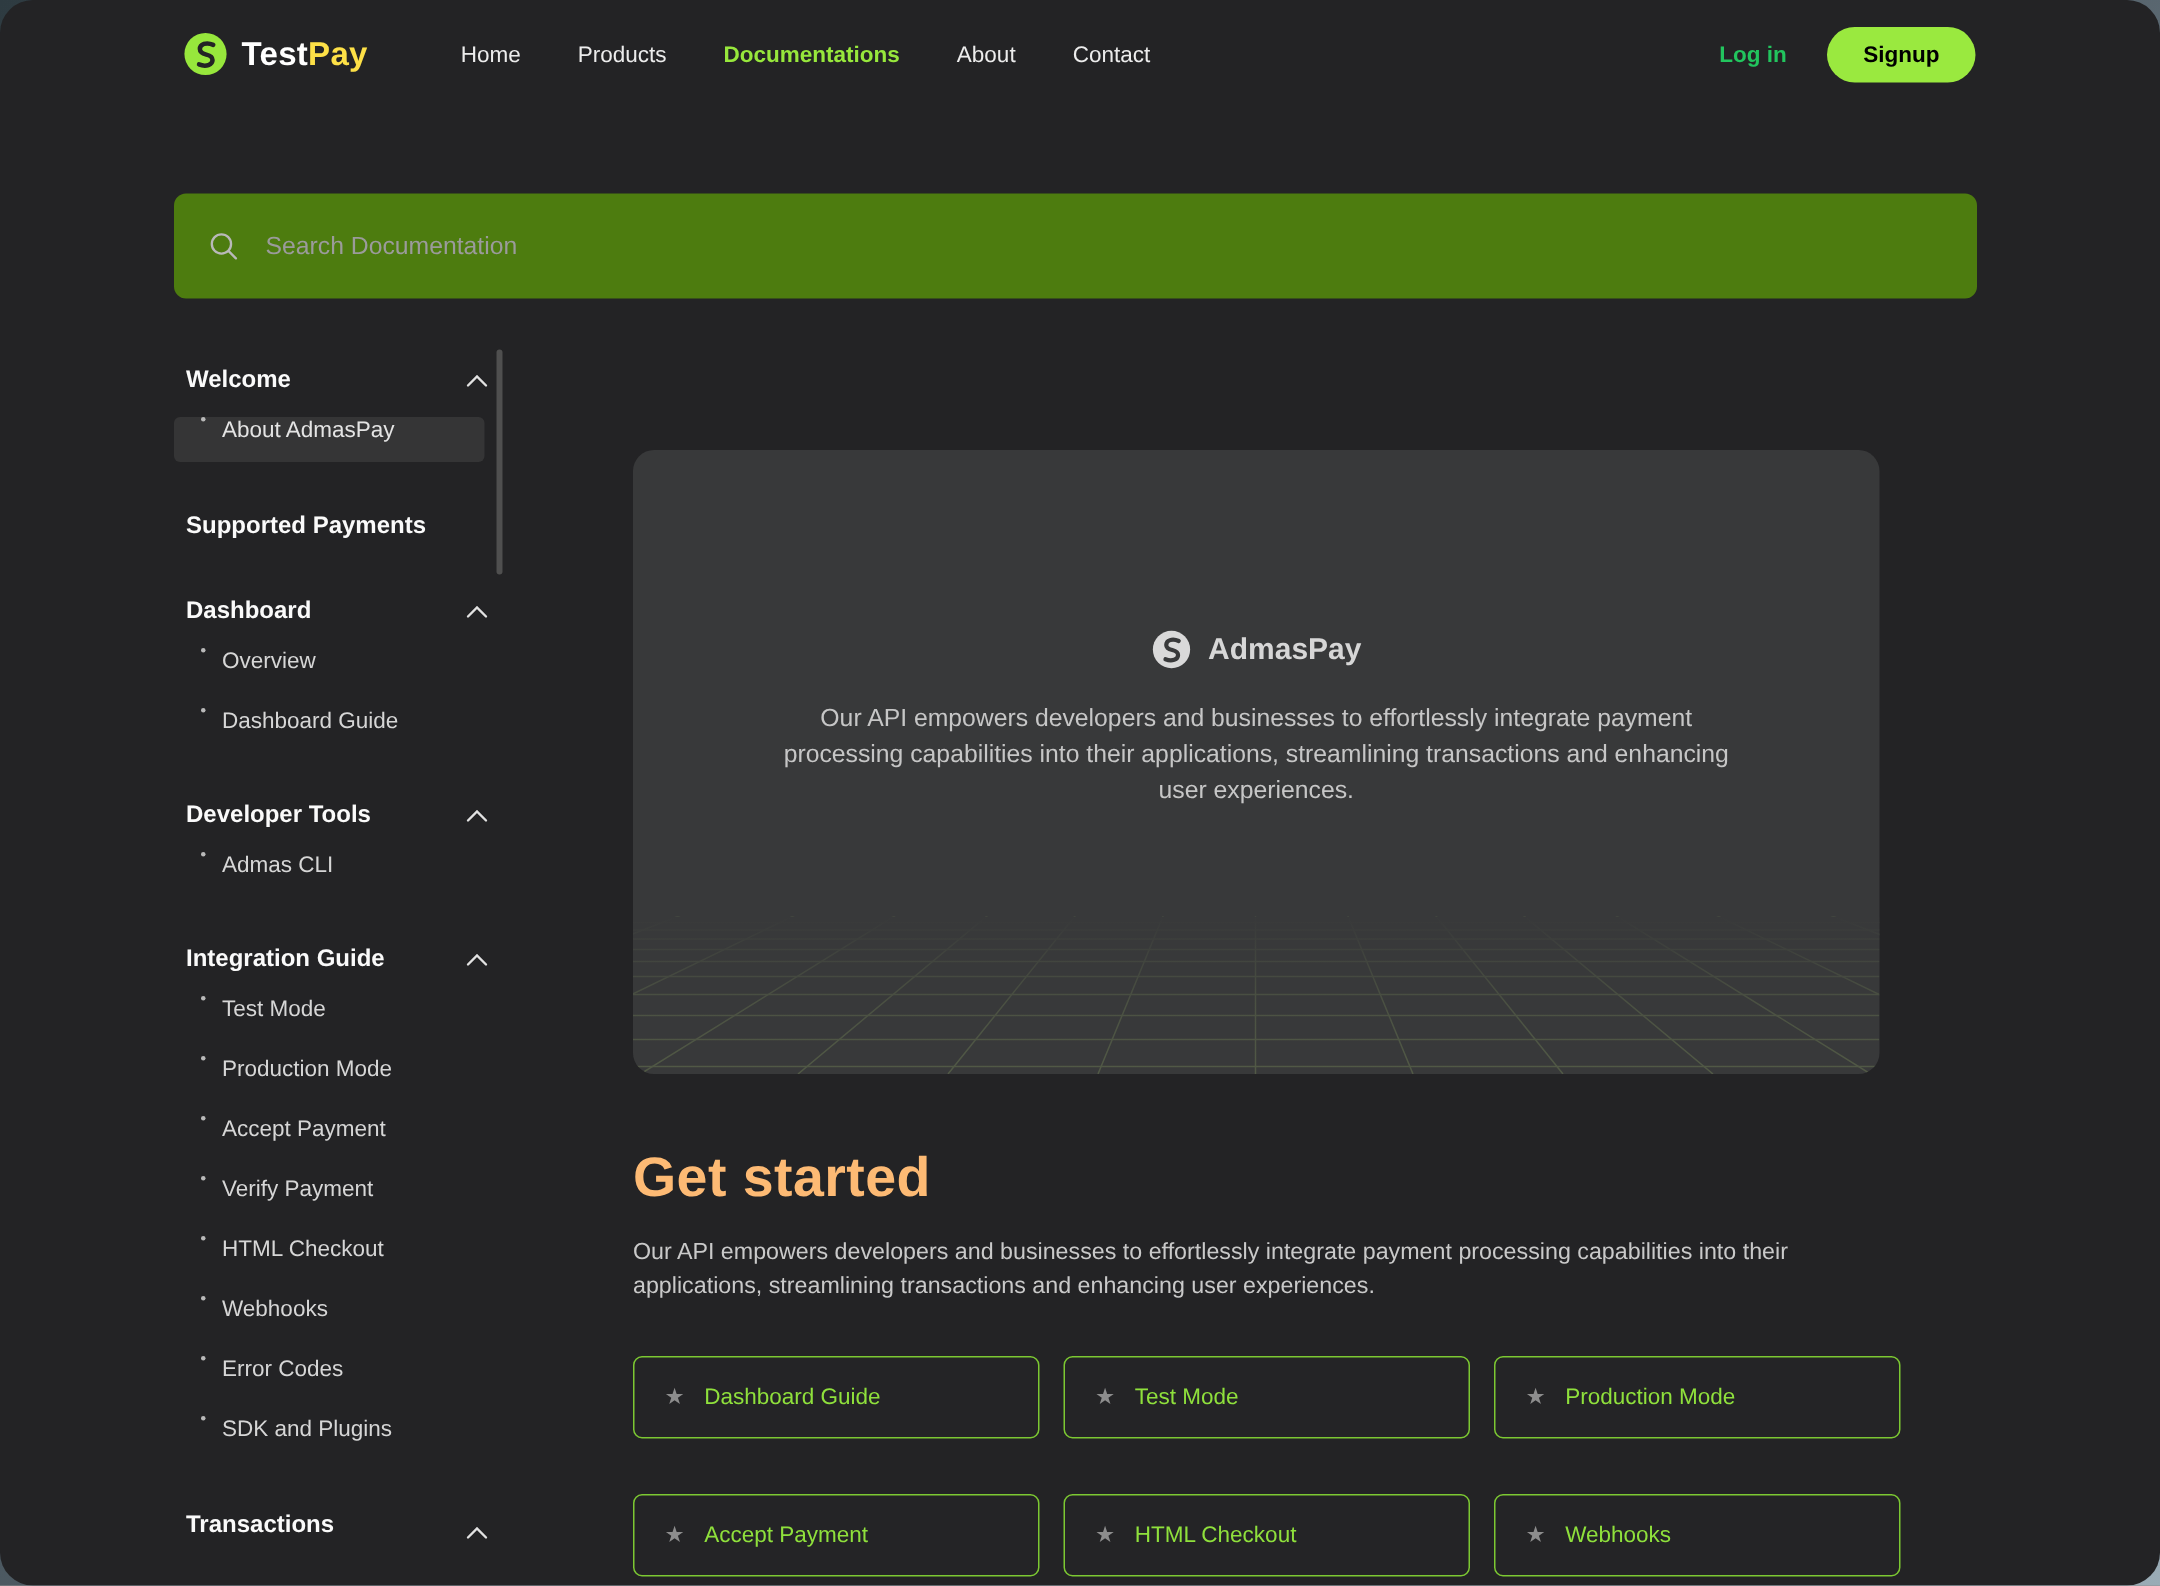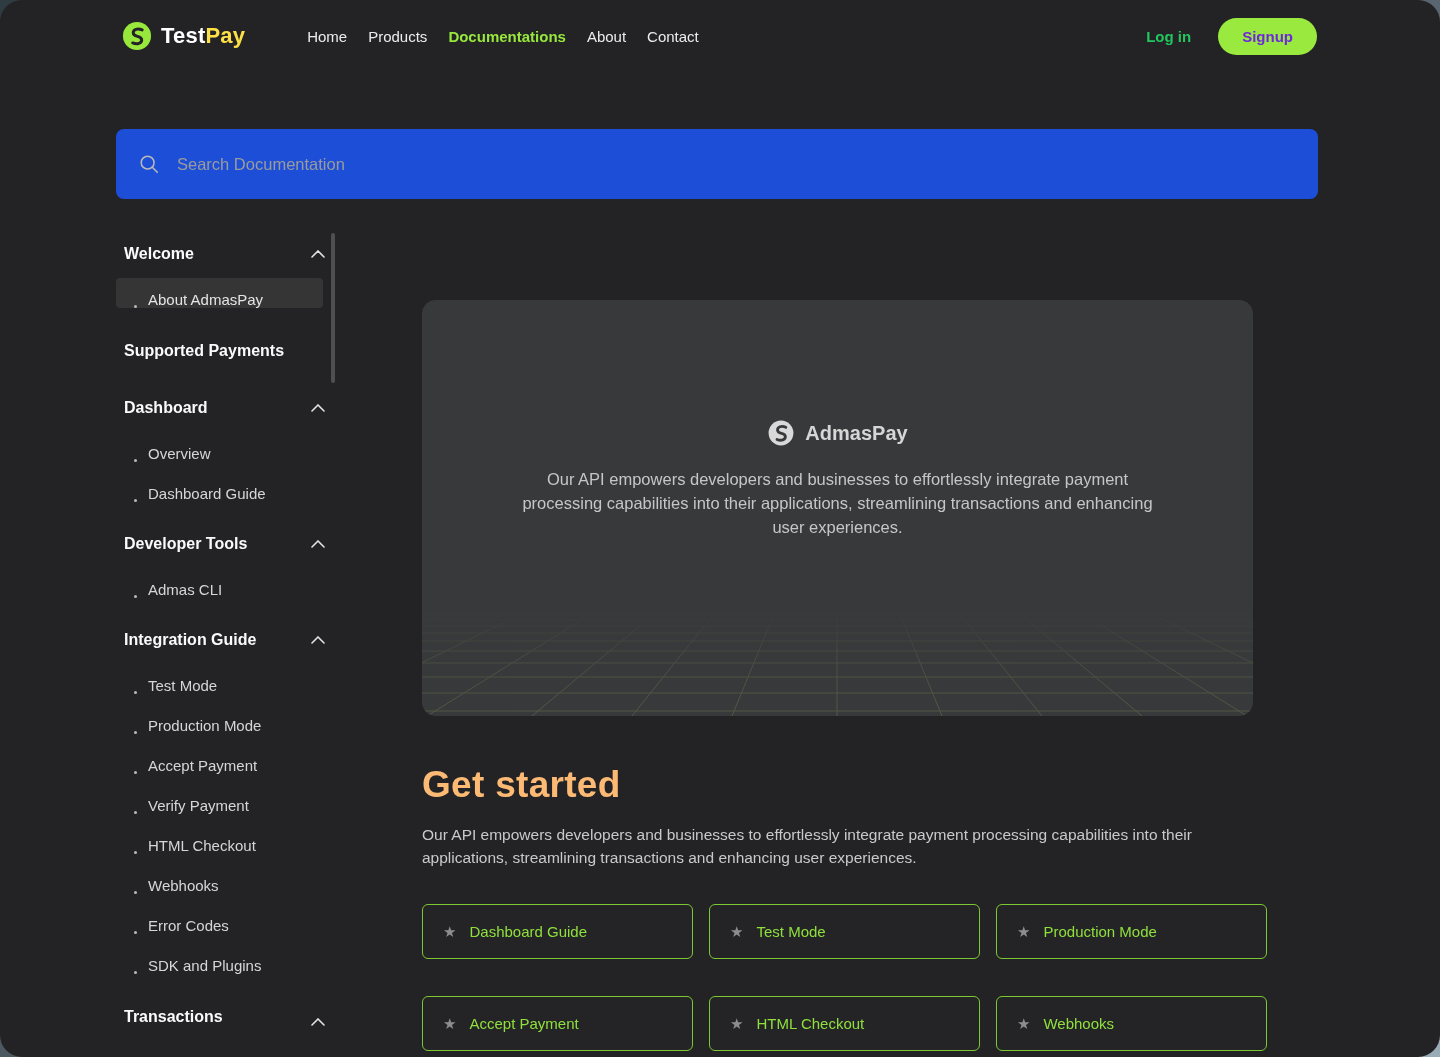--- a/index.html
+++ b/index.html
@@ -19,36 +19,36 @@
 
   
   .topnav {
     height: 72px;
     display: flex; align-items: center;
     padding: 0 123px 0 122px;
   }
   .brand { display: flex; align-items: center; gap: 9px; }
   .brand-text { font-size: 22px; font-weight: 800; color: #ffffff; letter-spacing: .2px; }
   .brand-text .accent { color: #fde047; }
-  .nav-links { display: flex; gap: 21px; margin-left: 62px; }
+  .nav-links { display: flex; gap: 38px; margin-left: 62px; }
   .nav-link { font-size: 15px; font-weight: 500; color: #ececec; cursor: pointer; }
   .nav-link.active { color: #97E73C; font-weight: 700; }
   .topnav-right { margin-left: auto; display: flex; align-items: center; gap: 27px; }
   .login { font-size: 15px; font-weight: 700; color: #22c55e; cursor: pointer; }
   .signup {
-    background: #9AE93F; color: #6d28d9;
+    background: #9AE93F; color: #000000;
     font-size: 15px; font-weight: 700;
     padding: 10px 24px; border-radius: 19px; border: none; cursor: pointer;
     font-family: inherit;
   }
 
   
   .search-wrap { margin: 57px 122px 0 116px; }
   .searchbar {
-    height: 70px; background: #1d4ed8; border-radius: 8px;
+    height: 70px; background: #4d7c0f; border-radius: 8px;
     display: flex; align-items: center; padding: 0 22px; gap: 17px;
   }
   .searchbar input {
     flex: 1; background: transparent; border: none; outline: none;
     font-size: 16.5px; color: #dddddd; font-family: inherit;
   }
   .searchbar input::placeholder { color: #9b9b9b; }
 
   
   .content { display: flex; margin-top: 34px; padding-left: 116px; align-items: flex-start; }
@@ -58,21 +58,21 @@
   .side-section { margin-bottom: 32px; }
   .side-section.no-items { margin-bottom: 38px; }
   .side-header {
     display: flex; justify-content: space-between; align-items: center;
     width: 201px; margin-left: 8px; height: 20px;
     font-size: 16px; font-weight: 700; color: #fafafa; cursor: pointer;
     margin-bottom: 14px;
   }
   .side-section.no-items .side-header { margin-bottom: 0; align-items: flex-end; }
   .side-item {
-    display: flex; align-items: flex-end; gap: 11px;
+    display: flex; align-items: flex-start; gap: 11px;
     height: 30px; margin-bottom: 10px; padding-left: 18px;
     width: 207px; border-radius: 4px;
     font-size: 15px; color: #d6d6d6; cursor: pointer;
   }
   .side-item.active { background: #353536; color: #e4e4e4; }
   .dot { width: 3px; height: 3px; border-radius: 50%; background: #b9b9b9; flex-shrink: 0; }
   .side-scrollbar {
     width: 4px; height: 150px; background: #4f4f4f; border-radius: 2px;
     margin-left: 8px; flex-shrink: 0;
   }

